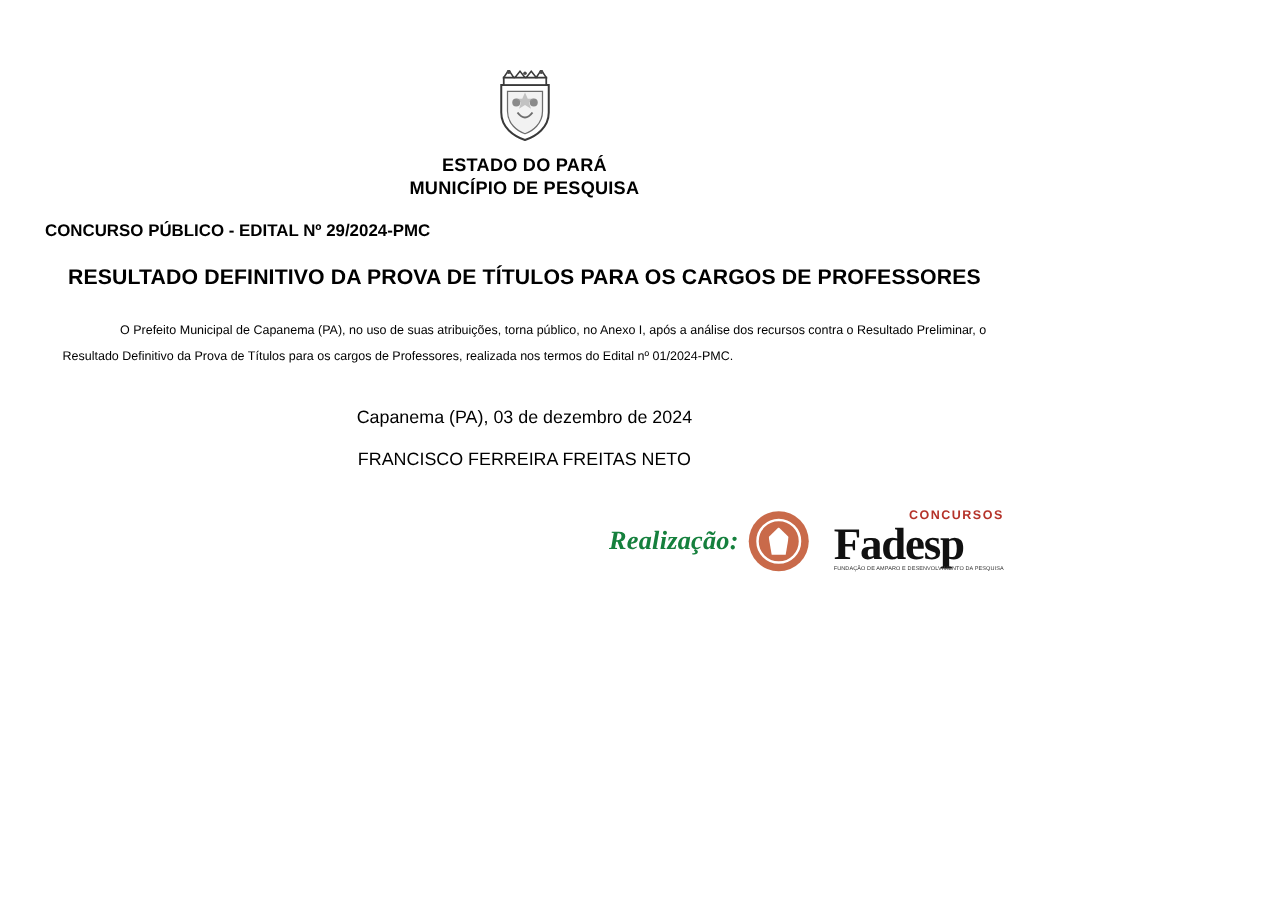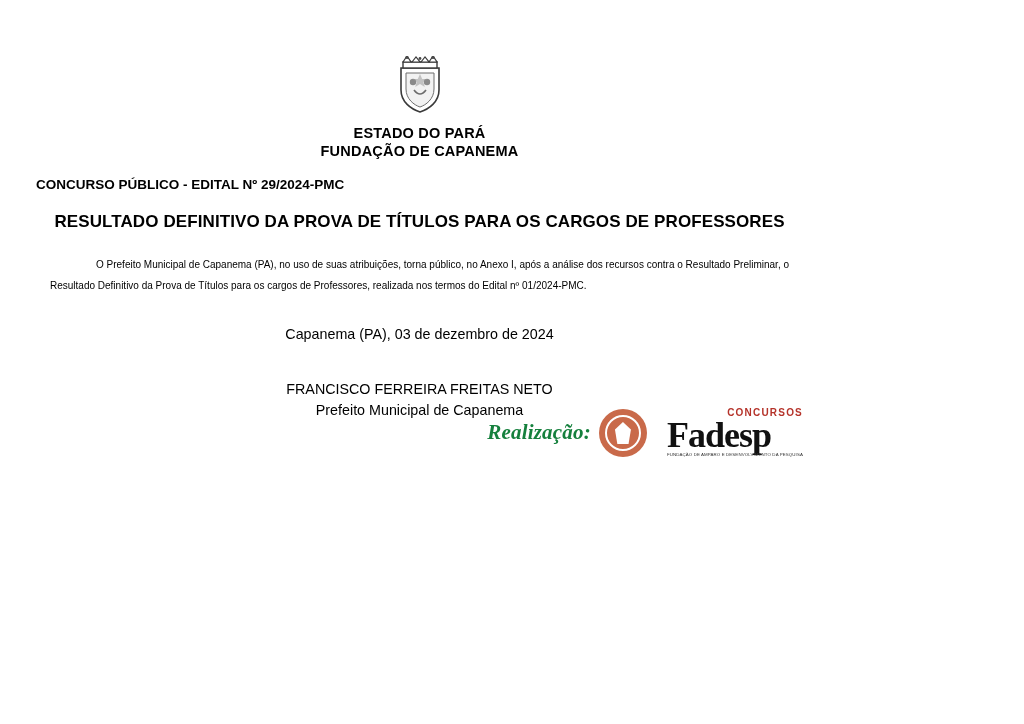--- a/index.html
+++ b/index.html
@@ -76,21 +76,21 @@
   .place-date {
     text-align: center;
     font-size: 14.3px;
     margin-top: 30px;
   }
 
   
   .signature {
     text-align: center;
     font-size: 14.3px;
-    margin-top: 37px;
+    margin-top: 16px;
     line-height: 21px;
   }
 
   
   .logo-row {
     position: absolute;
     right: 36px;
     top: 408px;
     display: flex;
     align-items: center;
@@ -191,34 +191,33 @@
         <circle cx="26" cy="26" r="3.2" fill="#8a8a8a"></circle>
         <circle cx="40" cy="26" r="3.2" fill="#8a8a8a"></circle>
         <path d="M27 34 Q33 42 39 34" fill="none" stroke="#6d6d6d" stroke-width="1.6"></path>
         <path d="M33 18 L35.2 23 L40.5 23 L36.2 26 L37.8 31 L33 28 L28.2 31 L29.8 26 L25.5 23 L30.8 23 Z" fill="#9a9a9a" opacity="0.55"></path>
       </svg>
     </div>
   </div>
 
   <div class="heading">
     <div>ESTADO DO PARÁ</div>
-    <div>FUNDAÇÃO DE CAPANEMA</div>
+    <div>MUNICÍPIO DE PESQUISA</div>
   </div>
 
   <div class="edital">CONCURSO PÚBLICO - EDITAL Nº 29/2024-PMC</div>
 
   <div class="doc-title">RESULTADO DEFINITIVO DA PROVA DE TÍTULOS PARA OS CARGOS DE PROFESSORES</div>
 
   <div class="body-par"><span class="indent"></span><span>O Prefeito Municipal de Capanema (PA), no uso de suas atribuições, torna público, no Anexo I, após a análise dos recursos contra o Resultado Preliminar, o Resultado Definitivo da Prova de Títulos para os cargos de Professores, realizada nos termos do Edital nº 01/2024-PMC.</span></div>
 
   <div class="place-date">Capanema (PA), 03 de dezembro de 2024</div>
 
   <div class="signature">
     <div>FRANCISCO FERREIRA FREITAS NETO</div>
-    <div>Prefeito Municipal de Capanema</div>
   </div>
 
   <div class="logo-row">
     <span class="realizacao">Realização:</span>
     <div class="fadesp-logo">
       <div class="fadesp-seal"></div>
       <div class="fadesp-text">
         <span class="fadesp-concursos">CONCURSOS</span>
         <span class="fadesp-name">Fadesp</span>
         <span class="fadesp-sub">FUNDAÇÃO DE AMPARO E DESENVOLVIMENTO DA PESQUISA</span>

